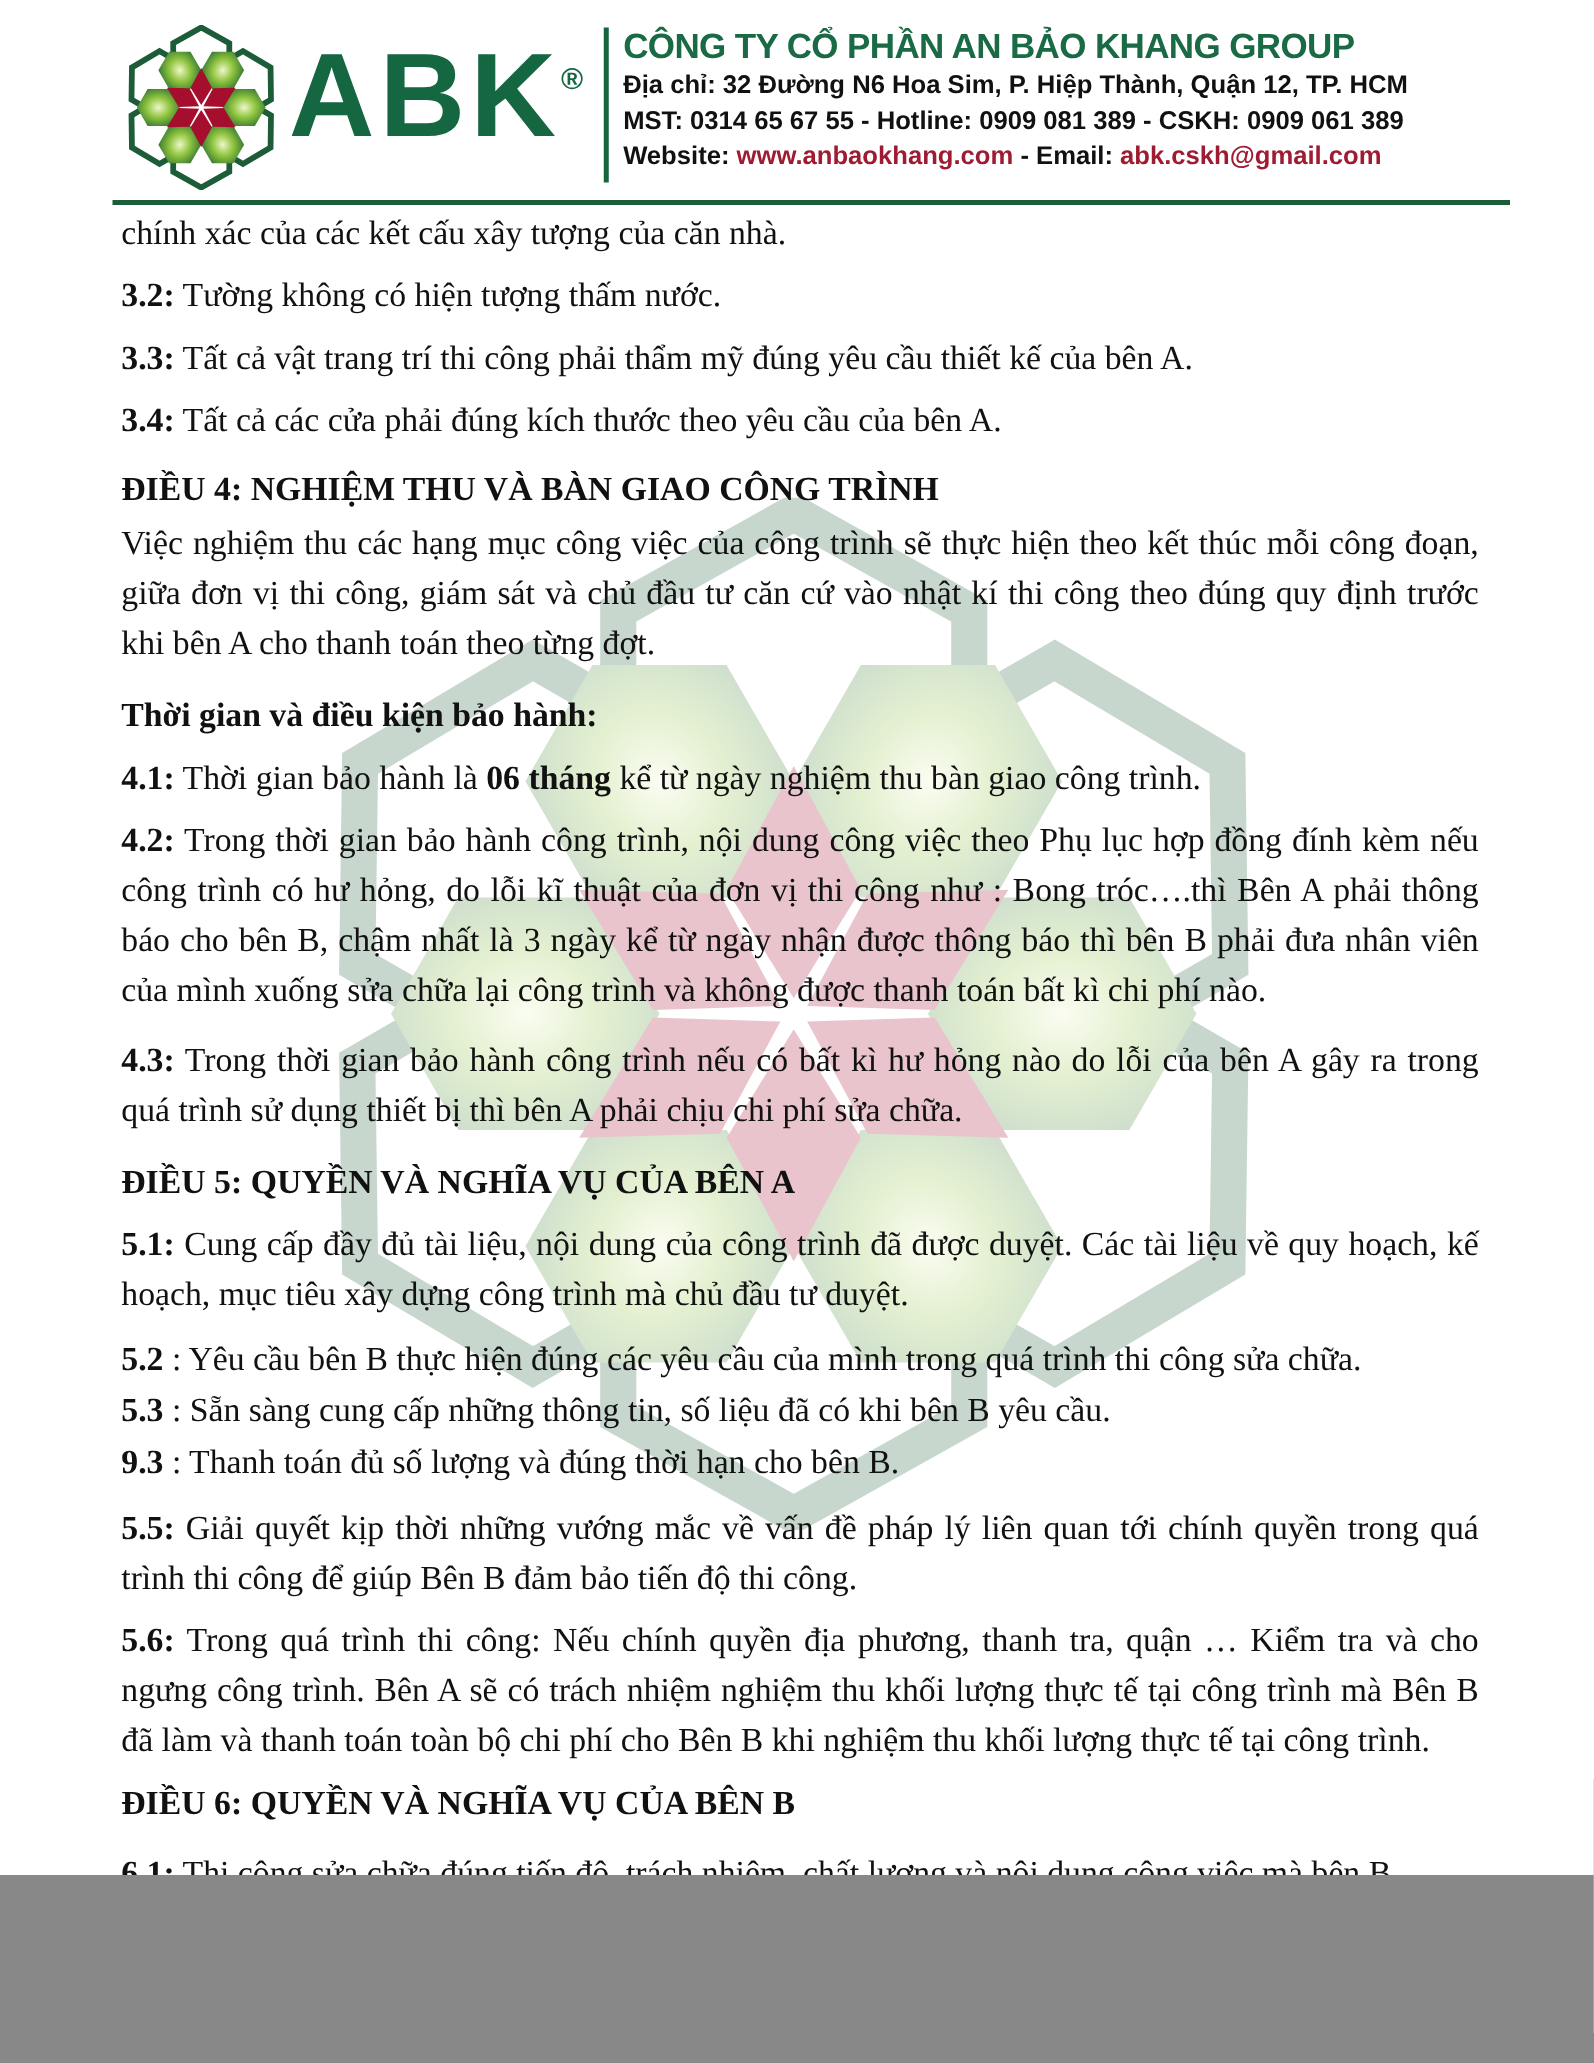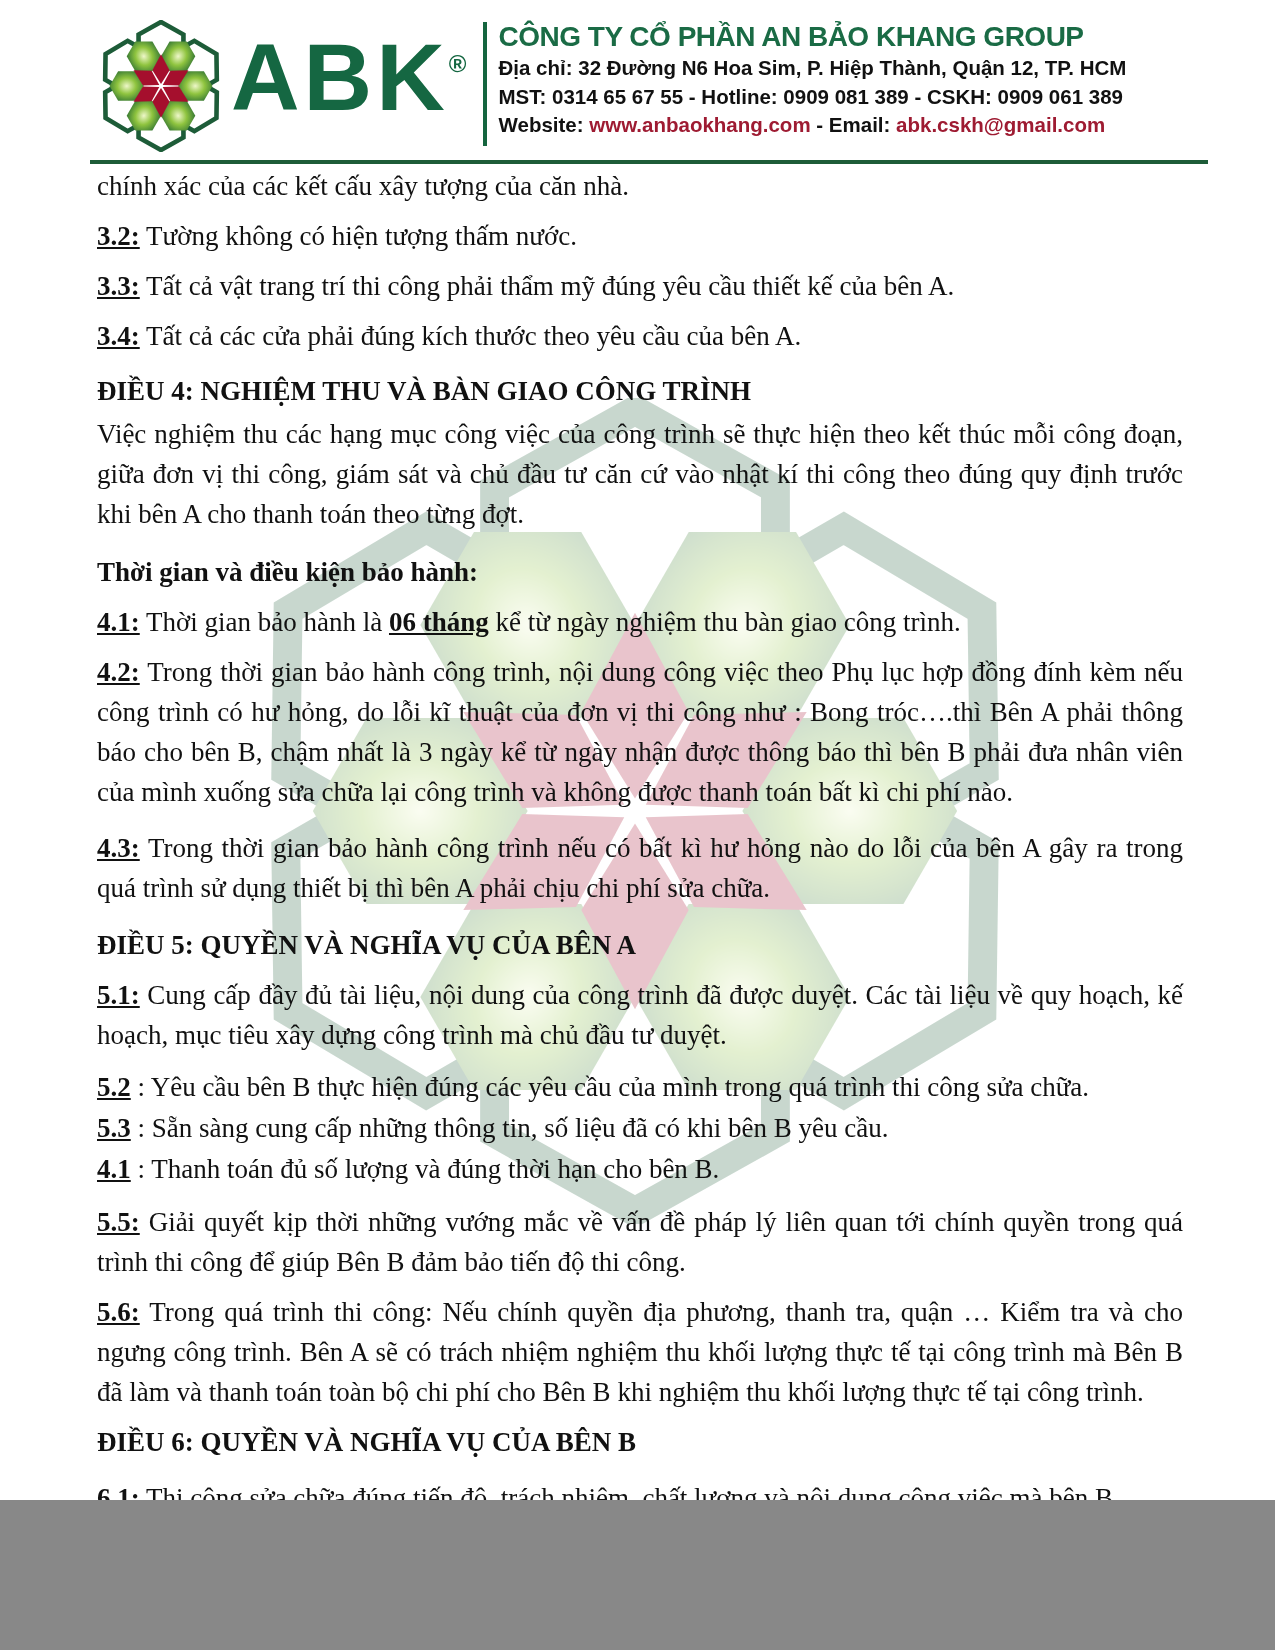--- a/index.html
+++ b/index.html
@@ -58,21 +58,21 @@
   
   .doc-body{
     position:absolute;top:166px;left:97px;width:1086px;
     font-size:27px;line-height:40px;
   }
   .para{margin:10px 0;text-align:justify;}
   .para.single{text-align:left;}
   .tight{margin:1px 0;text-align:left;}
   .h-serif{font-weight:bold;margin:15px 0 3px 0;text-align:left;}
   .intro{margin-top:0px;}
-  b{font-weight:bold;text-decoration:underline;}
+  b{font-weight:bold;}
   
   .footer{position:absolute;left:90px;right:90px;top:1580px;margin-top:28px;}
   .footer-rule{height:3px;background:linear-gradient(#b03030,#f0b0b0);}
   .footer-row{
     display:flex;justify-content:space-between;align-items:baseline;
     margin-top:7px;font-size:30px;
   }
   .footer-motto{font-weight:bold;}
   .footer-page{font-weight:normal;margin-right:22px;}
 </style>
@@ -159,21 +159,21 @@
     <p class="para"><b>4.2:</b><span> Trong thời gian bảo hành công trình, nội dung công việc theo Phụ lục hợp đồng đính kèm nếu công trình có hư hỏng, do lỗi kĩ thuật của đơn vị thi công như : Bong tróc….thì Bên A phải thông báo cho bên B, chậm nhất là 3 ngày kể từ ngày nhận được thông báo thì bên B phải đưa nhân viên của mình xuống sửa chữa lại công trình và không được thanh toán bất kì chi phí nào.</span></p>
 
     <p class="para" style="margin-top:16px"><b>4.3:</b><span> Trong thời gian bảo hành công trình nếu có bất kì hư hỏng nào do lỗi của bên A gây ra trong quá trình sử dụng thiết bị thì bên A phải chịu chi phí sửa chữa.</span></p>
 
     <p class="h-serif" style="margin-top:17px">ĐIỀU 5: QUYỀN VÀ NGHĨA VỤ CỦA BÊN A</p>
 
     <p class="para"><b>5.1:</b><span> Cung cấp đầy đủ tài liệu, nội dung của công trình đã được duyệt. Các tài liệu về quy hoạch, kế hoạch, mục tiêu xây dựng công trình mà chủ đầu tư duyệt.</span></p>
 
     <p class="tight" style="margin-top:12px"><b>5.2</b><span> : Yêu cầu bên B thực hiện đúng các yêu cầu của mình trong quá trình thi công sửa chữa.</span></p>
     <p class="tight"><b>5.3</b><span> : Sẵn sàng cung cấp những thông tin, số liệu đã có khi bên B yêu cầu.</span></p>
-    <p class="tight"><b>4.1</b><span> : Thanh toán đủ số lượng và đúng thời hạn cho bên B.</span></p>
+    <p class="tight"><b>9.3</b><span> : Thanh toán đủ số lượng và đúng thời hạn cho bên B.</span></p>
 
     <p class="para" style="margin-top:13px"><b>5.5:</b><span> Giải quyết kịp thời những vướng mắc về vấn đề pháp lý liên quan tới chính quyền trong quá trình thi công để giúp Bên B đảm bảo tiến độ thi công.</span></p>
 
     <p class="para"><b>5.6:</b><span> Trong quá trình thi công: Nếu chính quyền địa phương, thanh tra, quận … Kiểm tra và cho ngưng công trình. Bên A sẽ có trách nhiệm nghiệm thu khối lượng thực tế tại công trình mà Bên B đã làm và thanh toán toàn bộ chi phí cho Bên B khi nghiệm thu khối lượng thực tế tại công trình.</span></p>
 
     <p class="h-serif" style="margin-top:3px">ĐIỀU 6: QUYỀN VÀ NGHĨA VỤ CỦA BÊN B</p>
 
     <p class="para single" style="margin-top:16px"><b>6.1:</b><span> Thi công sửa chữa đúng tiến độ, trách nhiệm, chất lượng và nội dung công việc mà bên B</span></p>
   </div>
 

